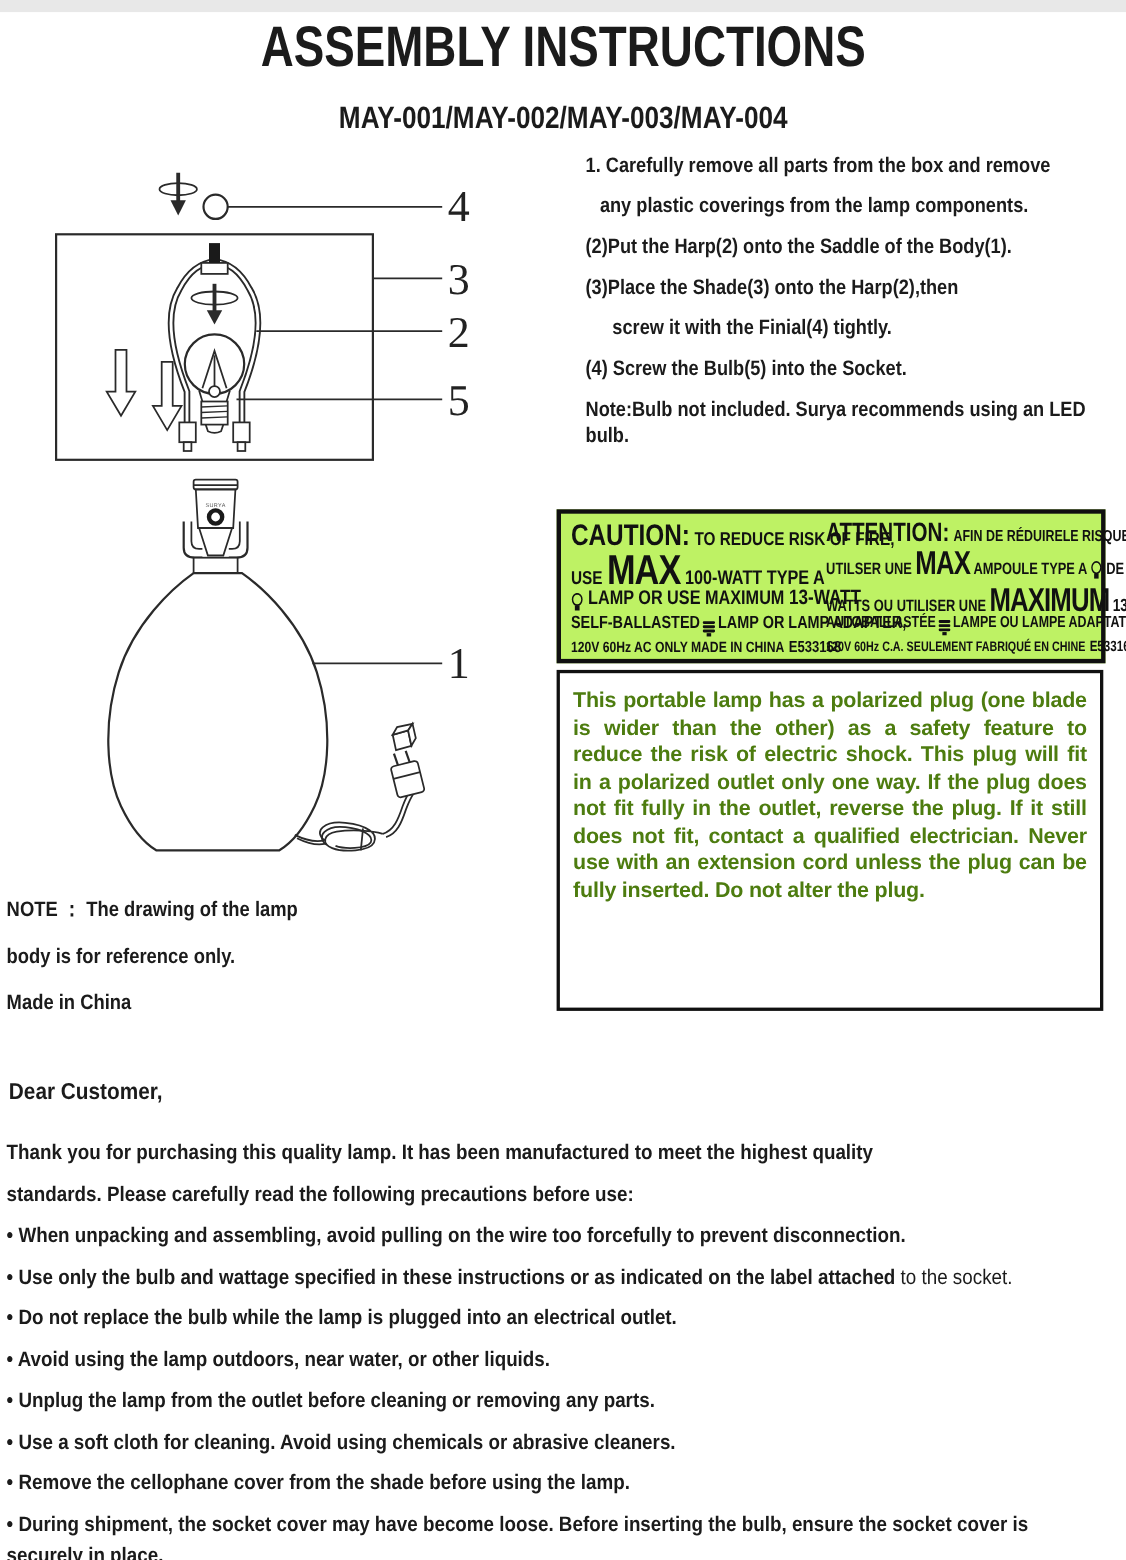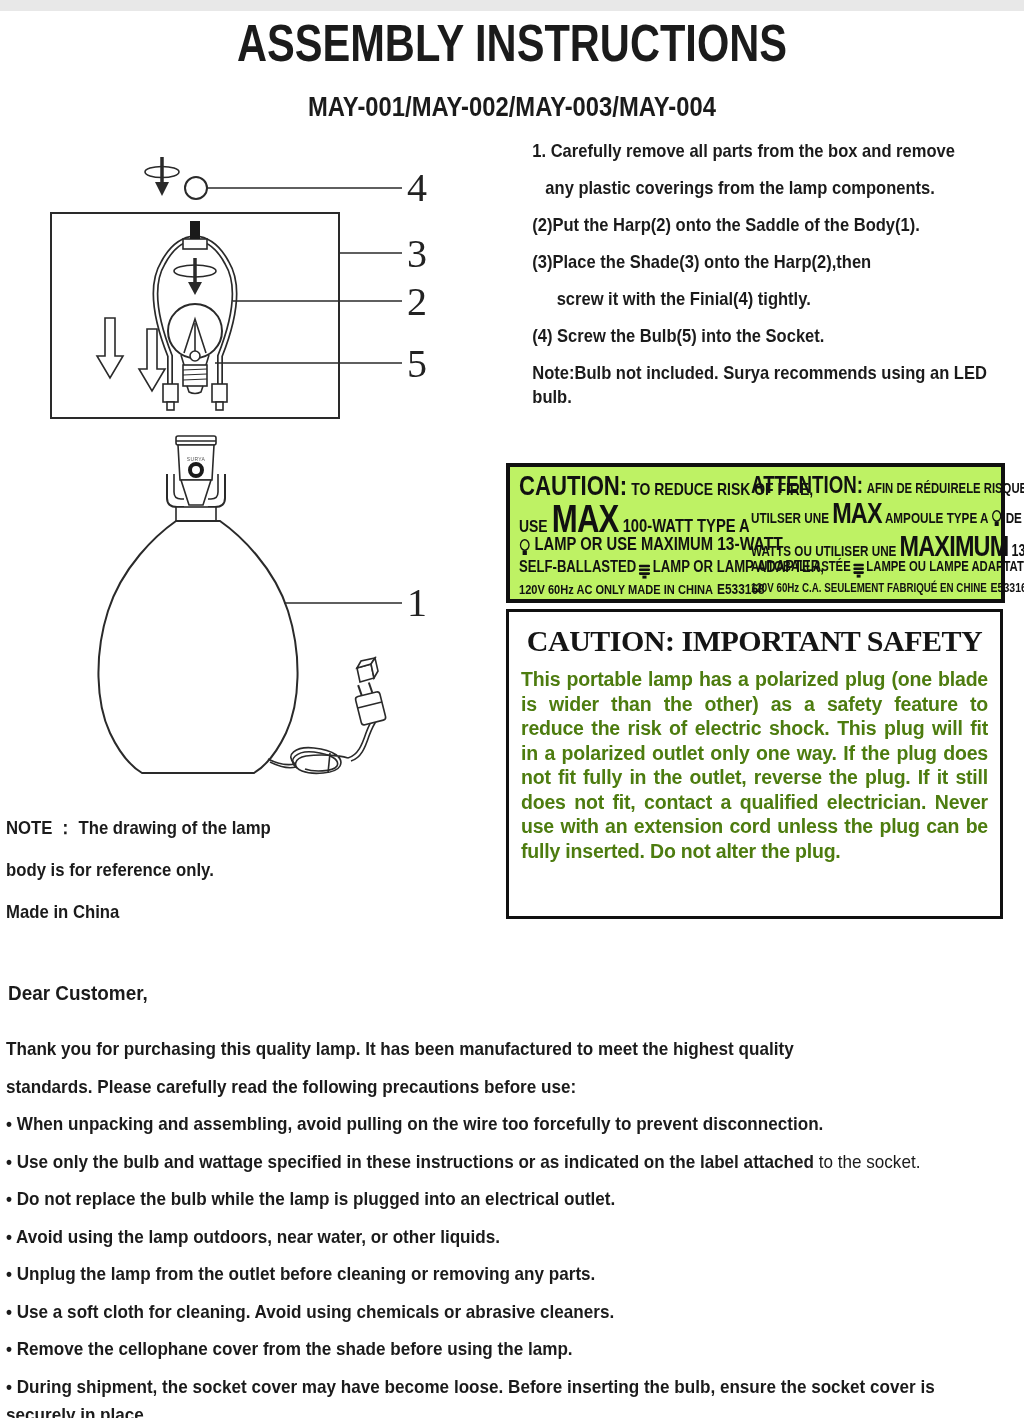--- a/index.html
+++ b/index.html
@@ -275,21 +275,20 @@
         <span>LAMPE OU LAMPE ADAPTATEUR.</span>
       </div>
       <div class="cl-line l5">
         <span>120V 60Hz C.A. SEULEMENT FABRIQUÉ EN CHINE</span>
         <span class="cert">E533168</span>
       </div>
     </div>
   </div>
 
   <div class="safety-box">
-    <div class="sb-title sb-t1">CAUTION: IMPORTANT SAFETY</div>
     <div class="sb-body">This portable lamp has a polarized plug (one blade is wider than the other) as a safety feature to reduce the risk of electric shock. This plug will fit in a polarized outlet only one way. If the plug does not fit fully in the outlet, reverse the plug. If it still does not fit, contact a qualified electrician. Never use with an extension cord unless the plug can be fully inserted. Do not alter the plug.</div>
   </div>
 
   <div class="note-block">
     <div class="note-line">NOTE ： The drawing of the lamp</div>
     <div class="note-line">body is for reference only.</div>
     <div class="note-line">Made in China</div>
   </div>
 
   <div class="cust-heading">Dear Customer,</div>

